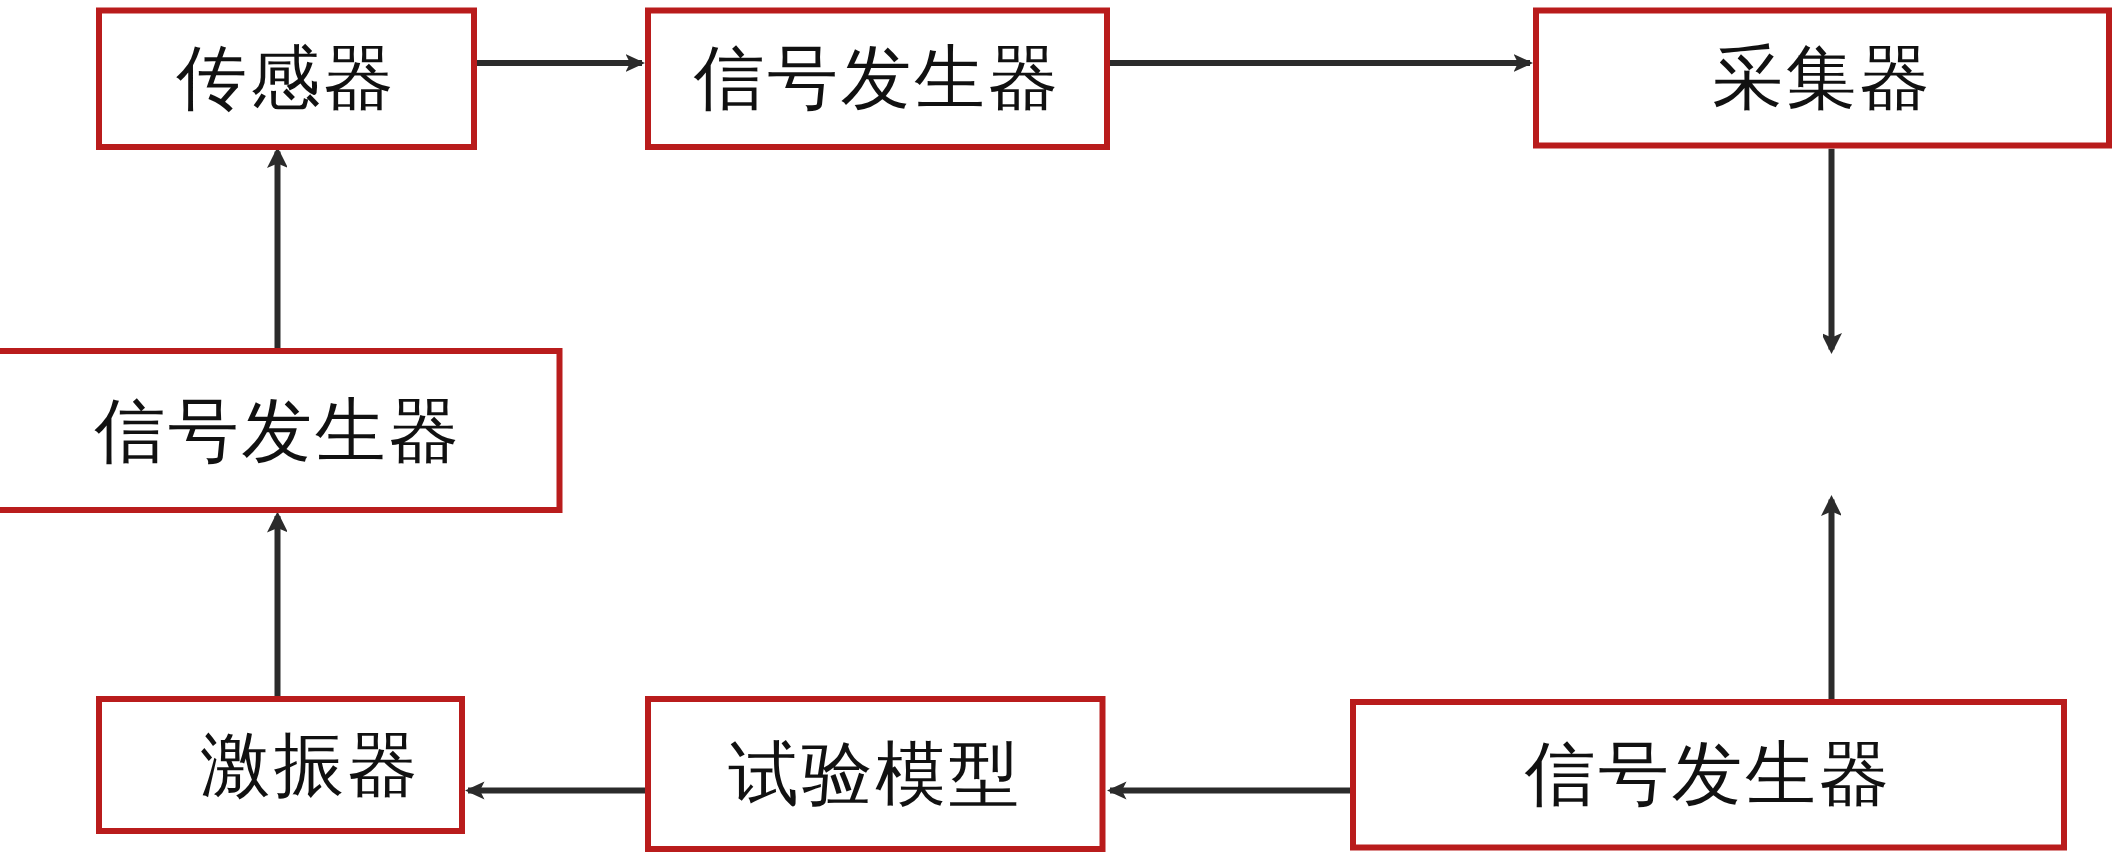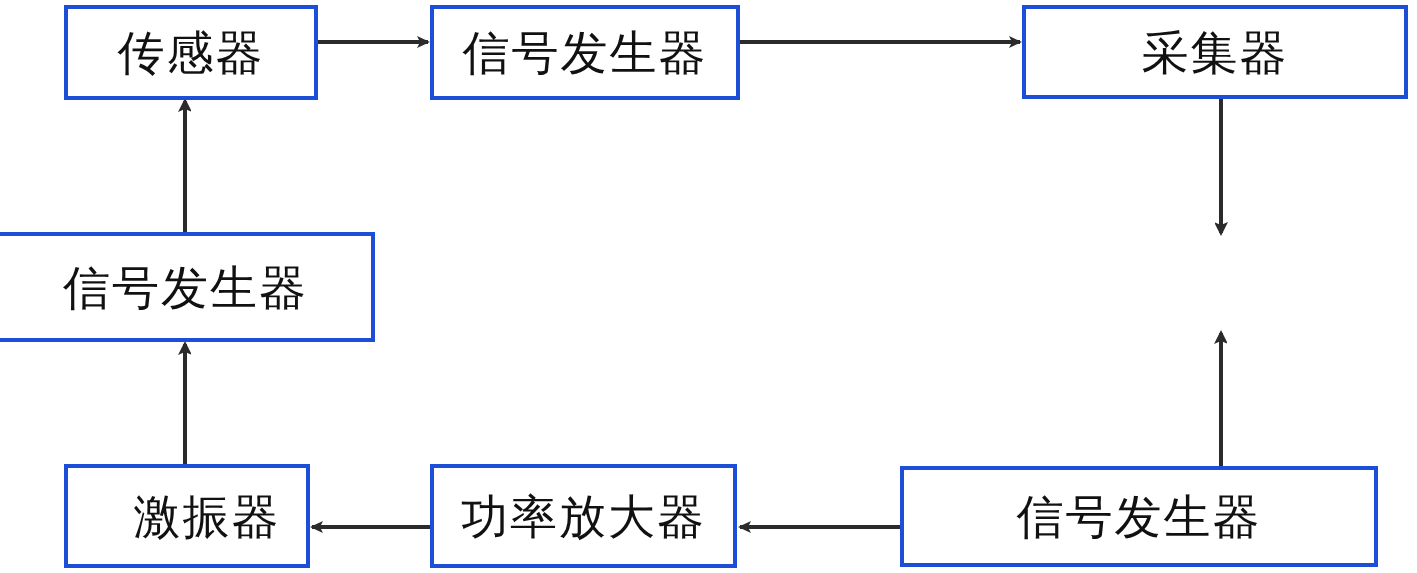--- a/index.html
+++ b/index.html
@@ -21,21 +21,21 @@
     position: absolute;
     left: 0;
     top: 0;
     width: 1417px;
     height: 573px;
     pointer-events: none;
   }
   .node {
     position: absolute;
     box-sizing: border-box;
-    border: 4px solid #1d4ed8;
+    border: 4px solid #b91c1c;
     background: #ffffff;
     display: flex;
     align-items: center;
     justify-content: center;
     z-index: 2;
   }
   .node .label {
     font-family: "DejaVu Sans", "Liberation Sans", sans-serif;
     font-size: 47px;
     line-height: 1;
@@ -43,21 +43,21 @@
     letter-spacing: 2px;
     white-space: nowrap;
     font-weight: 400;
   }
   
   #n-sensor        { left: 64px;   top: 5px;   width: 254px; height: 95px;  }
   #n-signal-amp    { left: 430px;  top: 5px;   width: 310px; height: 95px;  }
   #n-collector     { left: 1022px; top: 5px;   width: 386px; height: 94px; align-items: center;  }
   #n-test-model    { left: -4px;   top: 232px; width: 379px; height: 110px; }
   #n-computer      { left: 1022px; top: 235px; width: 386px; height: 96px;  }
-  #n-exciter       { left: 64px;   top: 464px; width: 246px; height: 104px; padding-left: 40px; }
+  #n-exciter       { left: 64px;   top: 464px; width: 246px; height: 92px; padding-left: 40px; }
   #n-power-amp     { left: 430px;  top: 464px; width: 307px; height: 104px; }
   #n-signal-gen    { left: 900px;  top: 466px; width: 478px; height: 101px; }
 </style>
 </head>
 <body>
 
 <div id="canvas">
 
   <svg class="layer" viewBox="0 0 1417 573" xmlns="http://www.w3.org/2000/svg">
     <defs>
@@ -120,20 +120,20 @@
   <div class="node" id="n-test-model">
     <span class="label">信号发生器</span>
   </div>
 
 
   <div class="node" id="n-exciter">
     <span class="label">激振器</span>
   </div>
 
   <div class="node" id="n-power-amp">
-    <span class="label">功率放大器</span>
+    <span class="label">试验模型</span>
   </div>
 
   <div class="node" id="n-signal-gen">
     <span class="label">信号发生器</span>
   </div>
 
 </div>
 
 </body></html>

